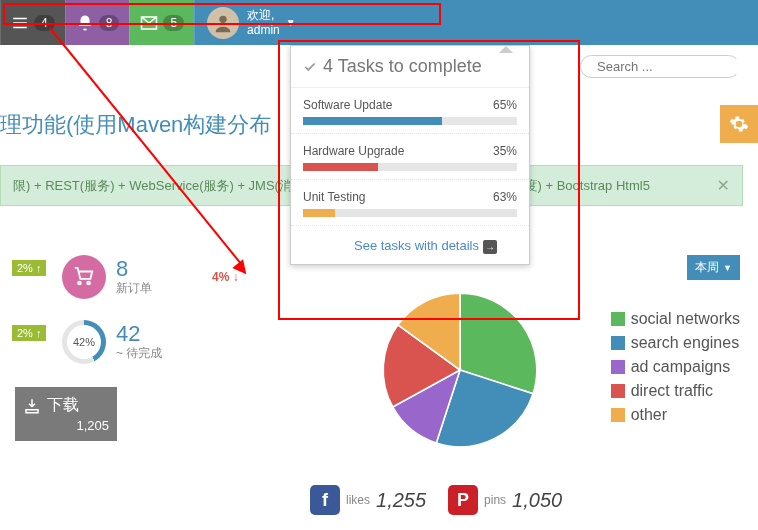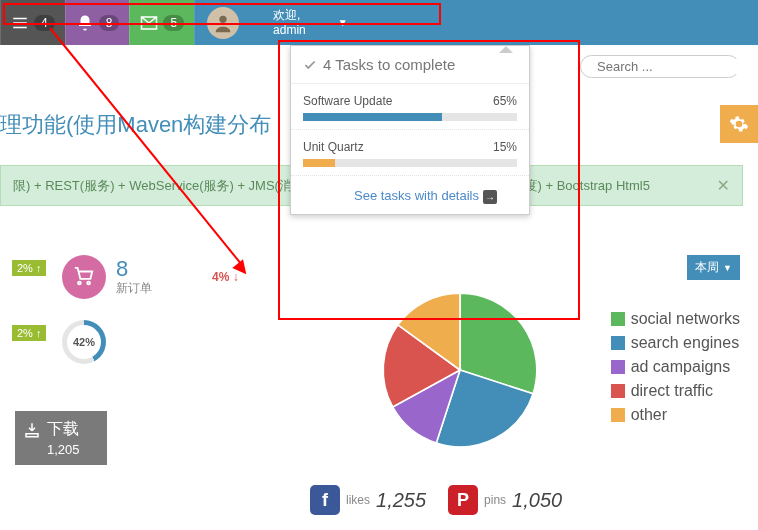--- a/index.html
+++ b/index.html
@@ -6,28 +6,28 @@
 body { background: #fff; width: 758px; height: 530px; overflow: hidden; position: relative; }
 
 .topbar { height: 45px; background: #438EB9; display: flex; align-items: center; color: #fff; }
 .topbar-title { padding: 0 10px; font-size: 15px; flex: 1; white-space: nowrap; overflow: hidden; }
 .topbar-item { height: 45px; display: flex; align-items: center; padding: 0 10px; border-left: 1px solid rgba(255,255,255,0.15); cursor: pointer; }
 .topbar-item.grey { background: #555; }
 .topbar-item.purple { background: #8E5FA2; }
 .topbar-item.green { background: #5cb85c; }
 .topbar-item svg { width: 18px; height: 18px; fill: #fff; }
 .badge { background: rgba(0,0,0,0.25); border-radius: 10px; padding: 1px 7px; font-size: 12px; margin-left: 5px; }
-.user-area { display: flex; align-items: center; padding: 0 12px; height: 45px; border-left: 1px solid rgba(255,255,255,0.15); cursor: pointer; gap: 26px; }
+.user-area { display: flex; align-items: center; padding: 0 12px; height: 45px; border-left: 1px solid rgba(255,255,255,0.15); cursor: pointer; }
 .avatar { width: 32px; height: 32px; border-radius: 50%; background: #d0c0a8; margin-right: 8px; display:flex; align-items:center; justify-content:center; }
 .user-text { font-size: 12px; line-height: 1.2; }
 .caret { margin-left: 6px; font-size: 10px; }
 
 .tasks-dropdown { position: absolute; top: 45px; left: 290px; width: 240px; background: #fff; border: 1px solid #ccc; box-shadow: 0 2px 6px rgba(0,0,0,0.2); z-index: 10; }
 .tasks-dropdown::before { content: ""; position: absolute; top: -7px; right: 16px; border: 7px solid transparent; border-bottom-color: #ccc; }
-.tasks-header { padding: 10px 12px; border-bottom: 1px solid #eee; color: #777; font-size: 15px; display: flex; align-items: center; }
+.tasks-header { padding: 10px 12px; border-bottom: 1px solid #eee; color: #777; font-size: 18px; display: flex; align-items: center; }
 .tasks-header svg { width: 14px; height: 14px; fill: #999; margin-right: 6px; }
 .task-row { padding: 10px 12px 8px; border-bottom: 1px dotted #e5e5e5; }
 .task-label { display: flex; justify-content: space-between; font-size: 12px; color: #555; margin-bottom: 5px; }
 .progress { height: 8px; background: #e5e5e5; border-radius: 0; overflow: hidden; }
 .progress-bar { height: 100%; }
 .tasks-footer { padding: 10px; text-align: center; margin-left: 31px; }
 .tasks-footer a { color: #4B89C8; font-size: 13px; text-decoration: none; }
 .arrow-right { display: inline-block; width: 14px; height: 14px; background: #555; color: #fff; border-radius: 2px; text-align: center; line-height: 14px; font-size: 10px; margin-left: 4px; }
 
 .annot { position: absolute; border: 2px solid #FF0000; pointer-events: none; z-index: 20; }
@@ -45,40 +45,40 @@
 .tech-banner { position: absolute; top: 165px; left: 0; right: 15px; background: #d4edda; border: 1px solid #b6dcb6; color: #5a8a5a; padding: 10px 12px; font-size: 13px; display: flex; align-items: center; }
 .tech-banner .close-x { margin-left: auto; color: #8aab8a; cursor: pointer; font-size: 16px; }
 
 .stat-box { position: absolute; display: flex; align-items: center; }
 .stat-box .tag { position: absolute; left: -50px; background: #9ABC32; color: #fff; font-size: 11px; padding: 2px 5px; display: flex; align-items: center; }
 .icon-circle { width: 44px; height: 44px; border-radius: 50%; display: flex; align-items: center; justify-content: center; margin-right: 10px; }
 .icon-circle svg { width: 22px; height: 22px; fill: #fff; }
 .stat-num { font-size: 22px; color: #438EB9; line-height: 1; }
 .stat-label { font-size: 12px; color: #888; }
 
-.download-box { position: absolute; left: 15px; top: 411px; background: #7A7A7A; color: #fff; width: 92px; padding: 8px; }
+.download-box { position: absolute; left: 15px; top: 387px; background: #7A7A7A; color: #fff; width: 102px; padding: 8px; text-align: right; }
 .download-box .dl-row { display: flex; align-items: center; }
 .download-box svg { width: 18px; height: 18px; fill: #fff; margin-right: 6px; }
 .download-box .dl-num { font-size: 13px; margin-top: 2px; margin-left: 24px; }
 
 .weekly-btn { position: absolute; top: 255px; right: 18px; background: #438EB9; color: #ffffff; font-size: 12px; padding: 4px 8px; cursor: pointer; display: flex; align-items: center; }
 
 .pie-svg { position: absolute; top: 290px; left: 350px; }
 .legend { position: absolute; top: 310px; right: 18px; font-size: 16px; color: #555; }
 .legend-row { display: flex; align-items: center; margin-bottom: 6px; }
 .legend-swatch { width: 14px; height: 14px; margin-right: 6px; }
 
 .social-row { position: absolute; bottom: 15px; left: 310px; display: flex; align-items: center; gap: 22px; }
 .social-item { display: flex; align-items: center; gap: 6px; }
 .social-icon { width: 30px; height: 30px; border-radius: 5px; display: flex; align-items: center; justify-content: center; color: #fff; font-weight: bold; font-size: 18px; }
 .social-label { font-size: 12px; color: #888; }
 .social-num { font-size: 20px; color: #444; font-style: italic; }
 
 .ring { width: 44px; height: 44px; border-radius: 50%; background: conic-gradient(#438EB9 0 42%, #e5e5e5 42% 100%); display: flex; align-items: center; justify-content: center; margin-right: 10px; }
-.ring-inner { width: 34px; height: 34px; border-radius: 50%; background: #fff; display: flex; align-items: center; justify-content: center; font-size: 11px; color: #555; font-weight: bold; }
+.ring-inner { width: 34px; height: 34px; border-radius: 50%; background: #fff; display: flex; align-items: center; justify-content: center; font-size: 11px; color: #555; font-weight: normal; }
 </style>
 </head>
 <body>
 
 <div class="topbar">
   <div class="topbar-item grey">
     <svg viewBox="0 0 24 24">
         <path d="M3 5h18v2H3zM3 11h18v2H3zM3 17h18v2H3z"></path>
       </svg>
     <span class="badge">4</span>
@@ -122,22 +122,31 @@
         <div class="task-label">
           <span>Software Update</span>
           <span>65%</span>
         </div>
         <div class="progress">
           <div class="progress-bar" style="width:65%;background:#438EB9"></div>
         </div>
       </div>
       <div class="task-row">
         <div class="task-label">
-          <span>Unit Quartz</span>
-          <span>15%</span>
+          <span>Hardware Upgrade</span>
+          <span>35%</span>
+        </div>
+        <div class="progress">
+          <div class="progress-bar" style="width:35%;background:#d9534f"></div>
+        </div>
+      </div>
+      <div class="task-row">
+        <div class="task-label">
+          <span>Unit Testing</span>
+          <span>63%</span>
         </div>
         <div class="progress">
           <div class="progress-bar" style="width:15%;background:#f0ad4e"></div>
         </div>
       </div>
     </div>
   <div class="tasks-footer">
     <a><span>See tasks with details</span><span class="arrow-right">→</span></a>
   </div>
 </div>
@@ -179,20 +188,24 @@
     <div class="stat-num">8</div>
     <div class="stat-label">新订单</div>
   </div>
   <div style="color:#d9534f; font-size:12px; font-weight:bold; margin-left:60px;">4% ↓</div>
 </div>
 
 <div class="stat-box" style="top:320px; left:62px;">
   <div class="tag" style="top:5px;">2% ↑</div>
   <div class="ring">
     <div class="ring-inner">42%</div>
+  </div>
+  <div>
+    <div class="stat-num">42</div>
+    <div class="stat-label">~ 待完成</div>
   </div>
 </div>
 
 <div class="download-box">
   <div class="dl-row">
     <svg viewBox="0 0 24 24">
         <path d="M12 3v10m0 0l-4-4m4 4l4-4M4 17h16v4H4z" fill="none" stroke="#fff" stroke-width="2"></path>
       </svg>
     <span>下载</span>
   </div>

